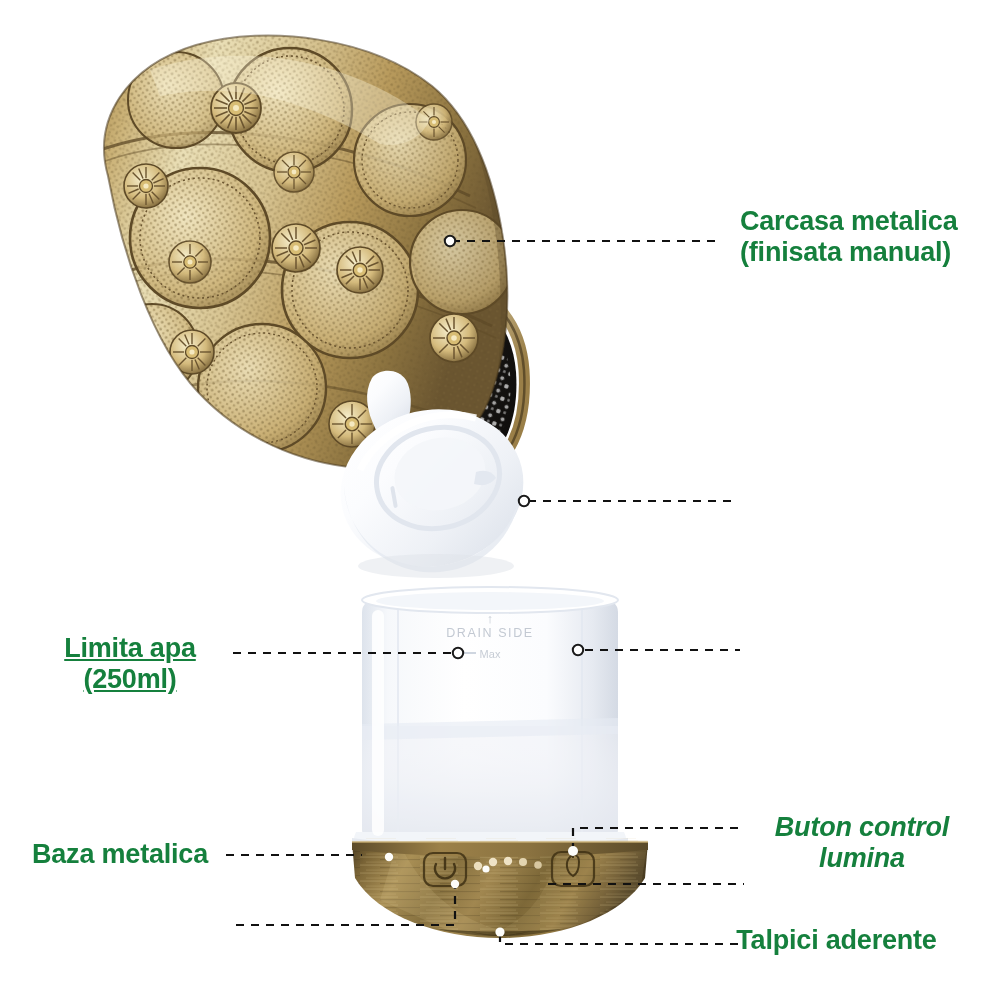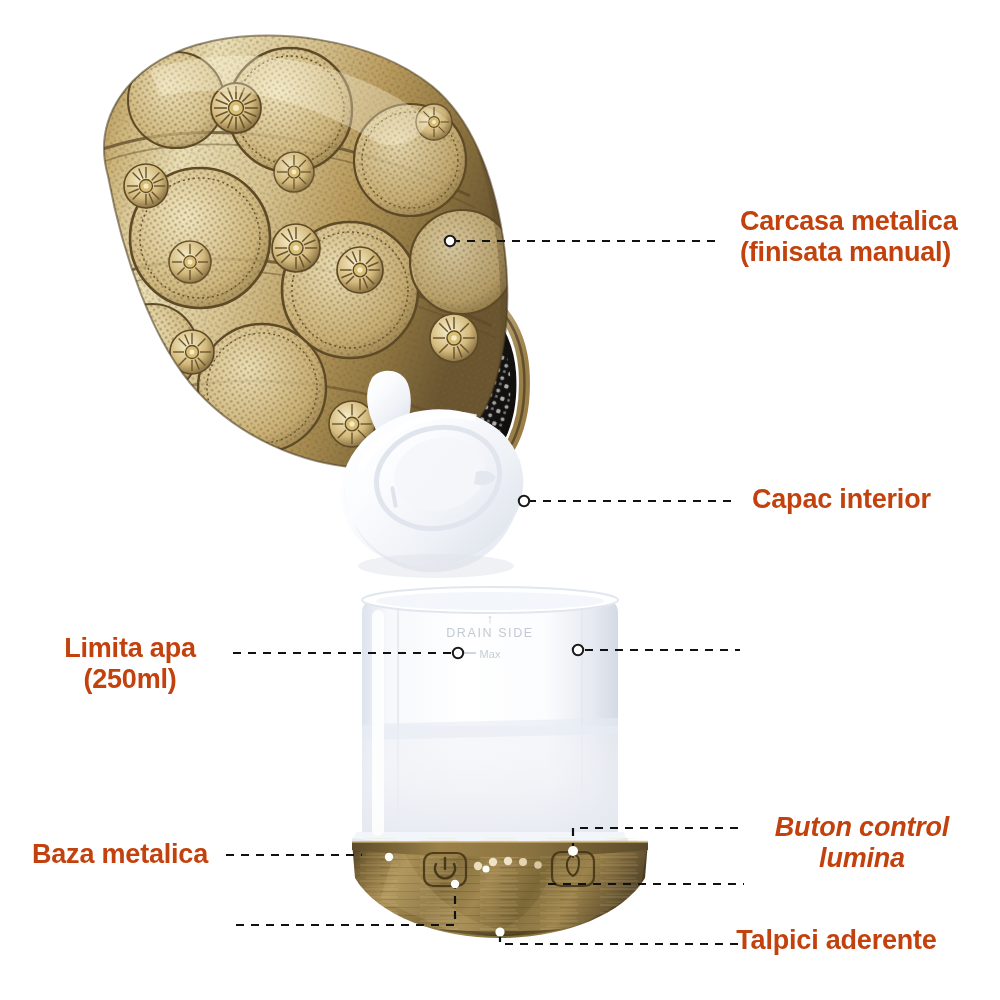--- a/index.html
+++ b/index.html
@@ -22,36 +22,36 @@
     top: 0; left: 0;
     width: 1000px;
     height: 1000px;
   }
   #art-layer { z-index: 1; }
   #leader-layer { z-index: 3; }
 
   .callout {
     position: absolute;
     z-index: 4;
-    color: #c2410c;
+    color: #15803d;
     font-weight: bold;
     font-size: 27px;
     line-height: 1.13;
     letter-spacing: -0.2px;
     white-space: pre-line;
   }
   .callout.right { text-align: left; }
   .callout.right-c { text-align: center; }
   .callout.left { text-align: center; }
 
   
   #c-shell   { left: 740px; top: 206px; }
   #c-lid     { left: 752px; top: 484px; }
   #c-tank    { left: 760px; top: 636px; }
-  #c-limit   { left: 30px;  top: 633px; width: 200px; }
+  #c-limit   { left: 30px;  top: 633px; width: 200px; text-decoration: underline; }
   #c-base    { left: 20px;  top: 839px; width: 200px; }
   #c-power   { left: 20px;  top: 903px; width: 230px; }
   #c-light   { left: 742px; top: 812px; width: 240px; font-style: italic; }
   #c-led     { left: 752px; top: 871px; width: 225px; }
   #c-feet    { left: 714px; top: 925px; width: 245px; }
 </style>
 </head>
 <body>
 
 <div id="infographic">
@@ -619,21 +619,20 @@
       <circle cx="455" cy="884" r="4.2"></circle>
       <circle cx="573" cy="851" r="5"></circle>
       <circle cx="500" cy="932" r="4.6"></circle>
       <circle cx="486" cy="869" r="3.6"></circle>
     </g>
   </svg>
 
   <div class="callout right" id="c-shell">Carcasa metalica
 (finisata manual)</div>
 
-  <div class="callout right" id="c-lid">Capac interior</div>
 
 
   <div class="callout left" id="c-limit">Limita apa
 (250ml)</div>
 
   <div class="callout left" id="c-base">Baza metalica</div>
 
 
   <div class="callout right-c" id="c-light">Buton control
 lumina</div>

